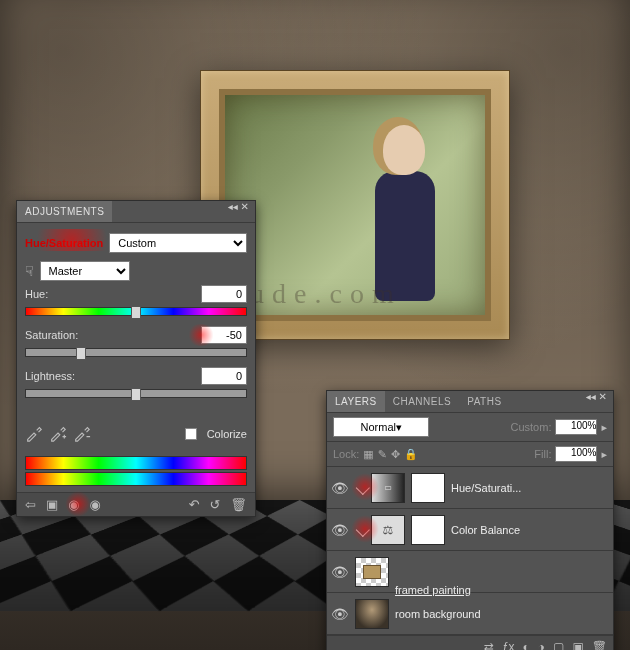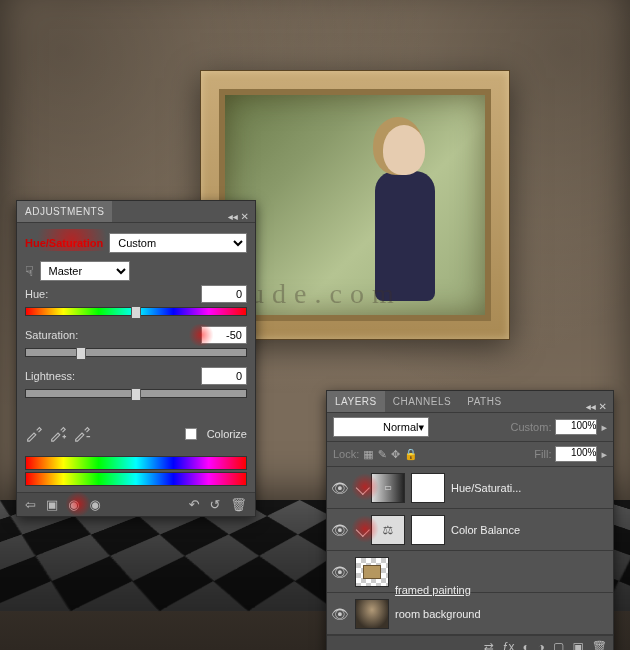--- a/index.html
+++ b/index.html
@@ -75,21 +75,21 @@
   
   .panel {
     position:absolute;
     background:#535353;
     color:#e0e0e0;
     border:1px solid #2e2e2e;
     box-shadow: 0 4px 12px rgba(0,0,0,.6);
   }
   .panel-header{
     background:#535353;
-    display:flex; align-items:flex-end;
+    display:flex; align-items:flex-start;
     height:22px;
     border-bottom:1px solid #3a3a3a;
   }
   .panel-title{
     font-size:10px; padding:0 8px; letter-spacing:.5px;
     background:#6a6a6a; height:100%; display:flex; align-items:center;
   }
   .panel-title.dim{ background:transparent; color:#bababa; }
   .panel-menu{ margin-left:auto; padding:0 6px; font-size:10px; color:#ccc;}
   .panel-body{ padding:6px 8px; }
@@ -272,21 +272,21 @@
 <div class="panel" style="left:326px; top:390px; width:288px;">
   <div class="panel-header">
     <div class="panel-title">LAYERS</div>
     <div class="panel-title dim">CHANNELS</div>
     <div class="panel-title dim">PATHS</div>
     <div class="panel-menu">◂◂ ✕</div>
   </div>
 
   <div class="layers-body">
     <div class="layers-bar">
-      <div class="ps-dd" style="width:96px;display:flex;align-items:center;justify-content:flex-end;">
+      <div class="ps-dd" style="width:96px;display:flex;align-items:center;justify-content:center;">
         <span>Normal</span>
           <span>▾</span>
       </div>
       <span style="color:#8a8a8a;margin-left:auto">Custom:</span>
       <span class="pct-box">100%</span>
       <span style="color:#bbb">▸</span>
     </div>
     <div class="layers-bar">
       <span style="color:#8a8a8a">Lock:</span>
       <span style="color:#aaa">▦</span>

